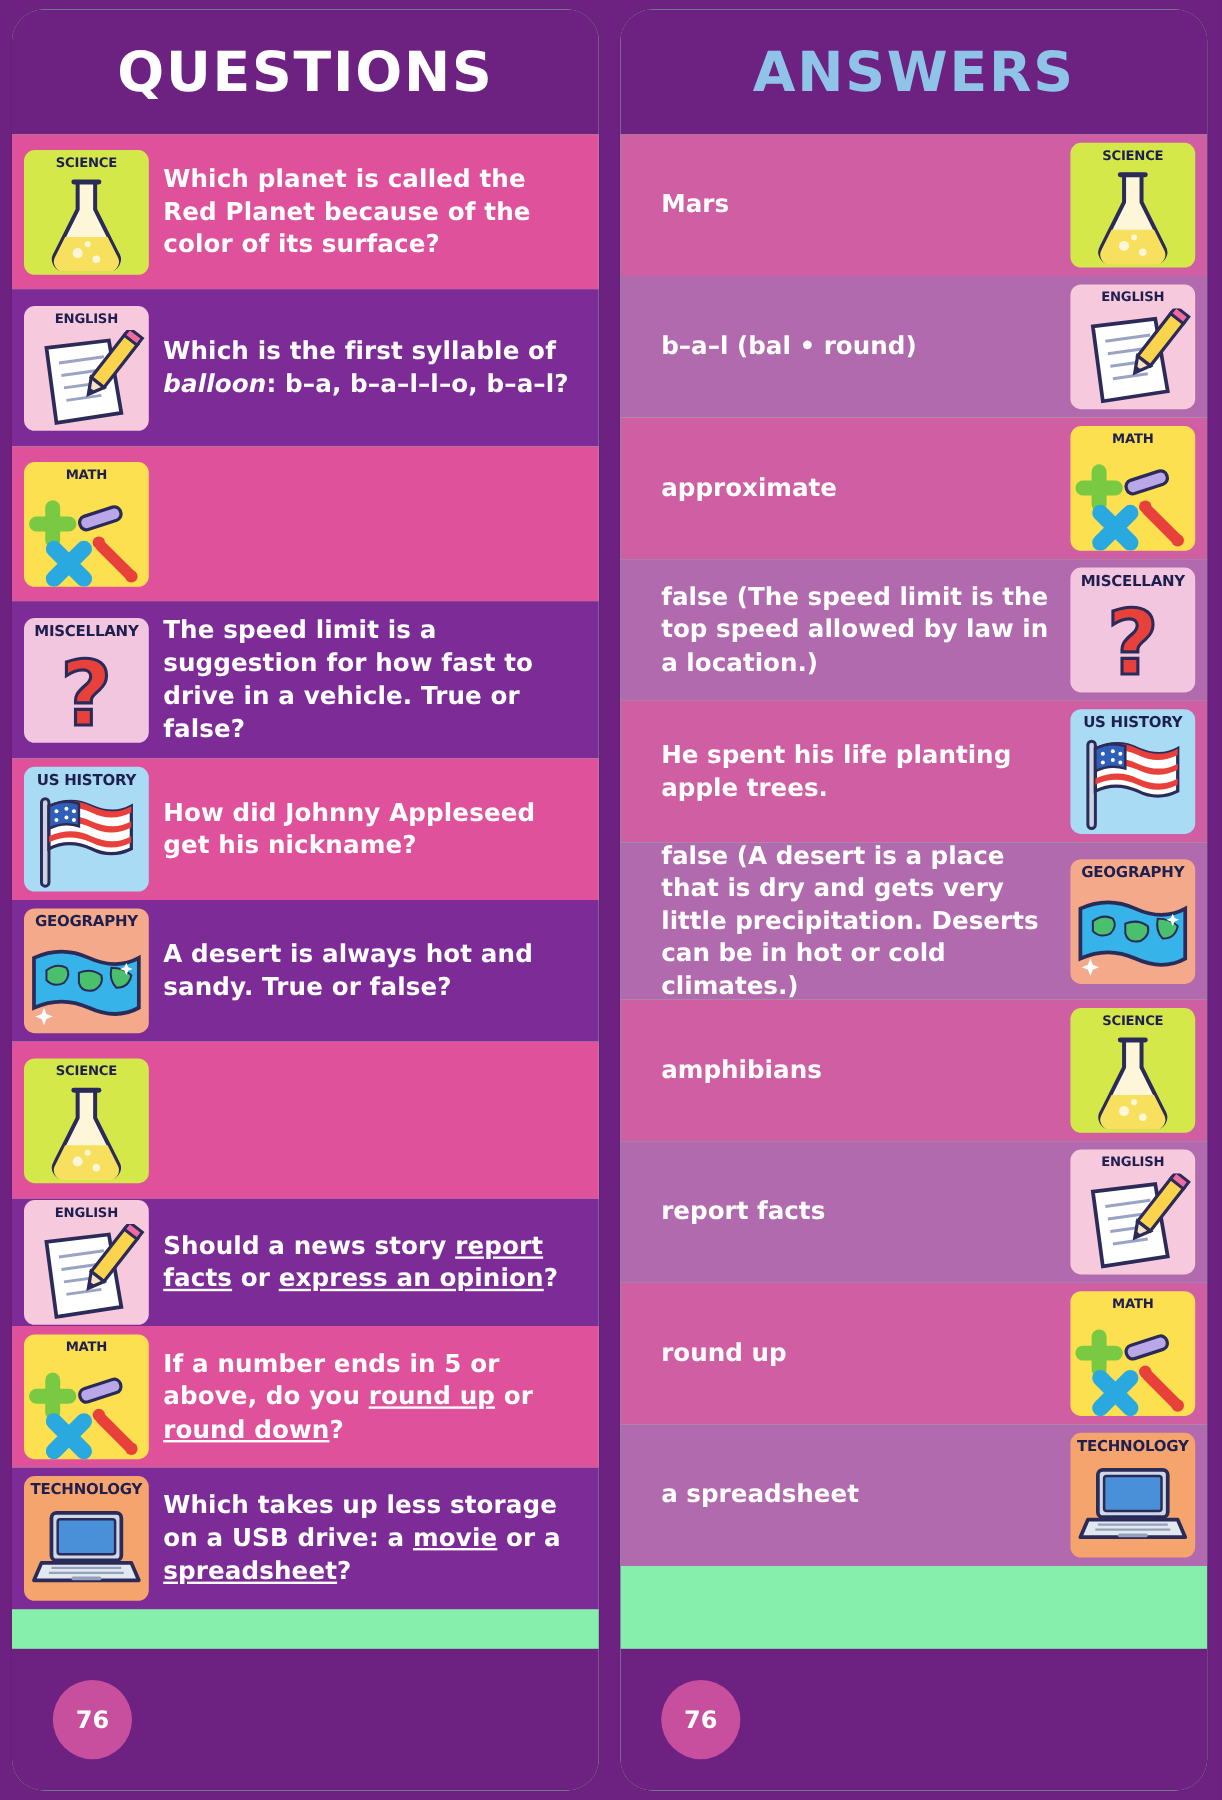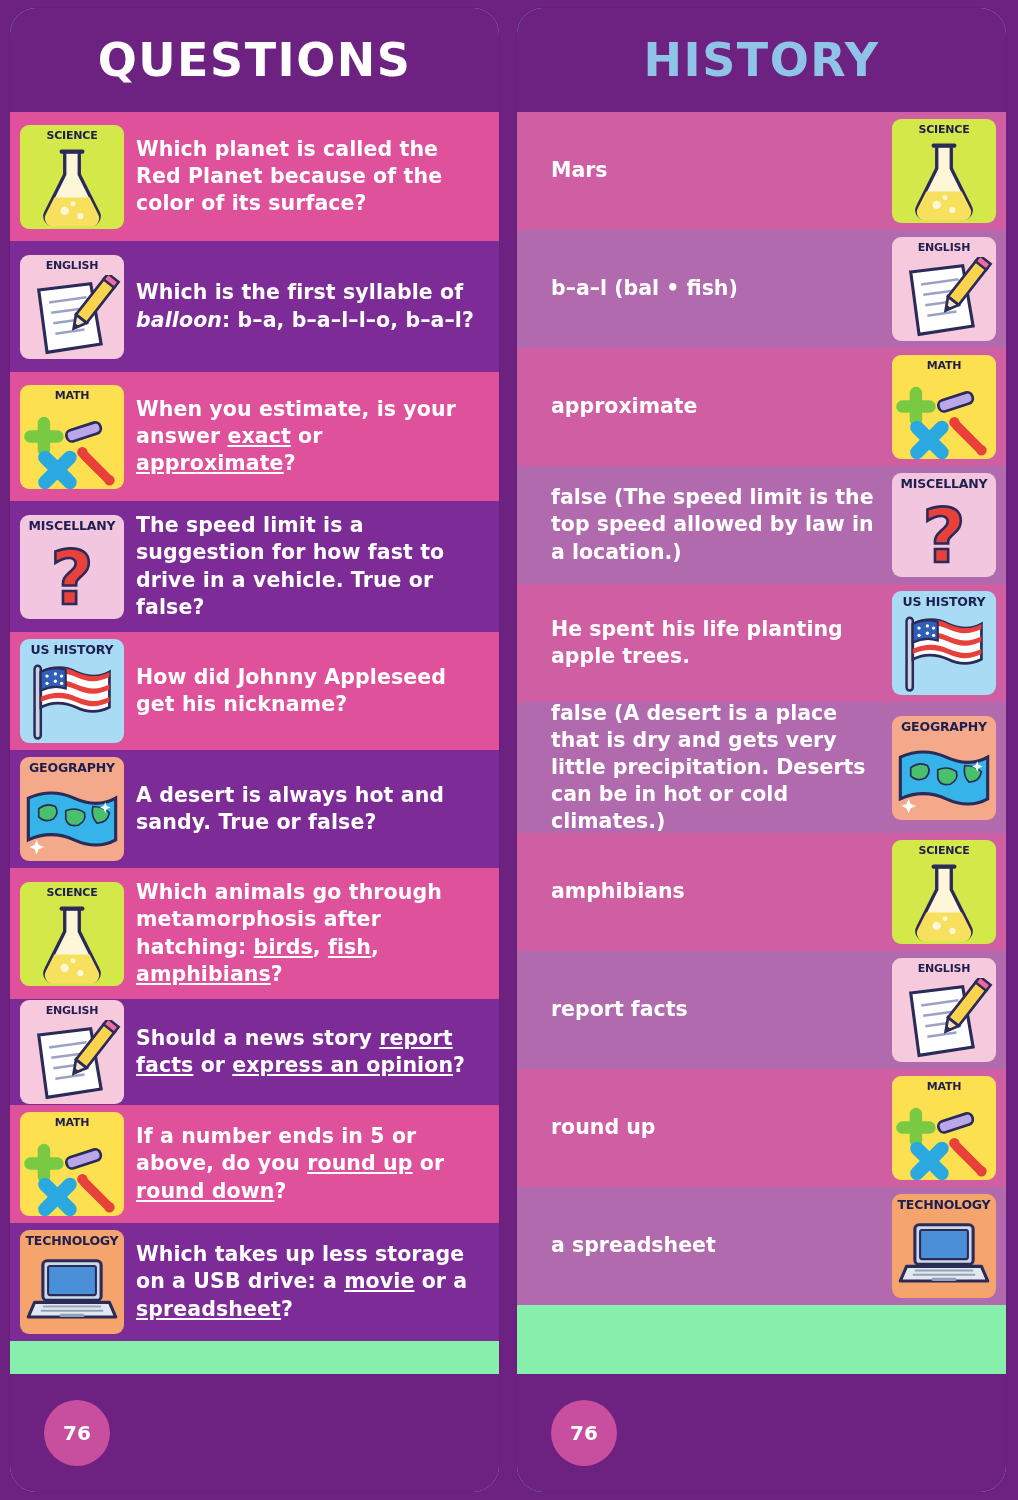--- a/index.html
+++ b/index.html
@@ -206,21 +206,20 @@
         <g>
           <path d="M24 50 l24 24 M48 50 l-24 24" stroke="#29a9e0" stroke-width="13" stroke-linecap="round"></path>
         </g>
         <g>
           <path d="M62 48 l22 22" stroke="#e8403a" stroke-width="9" stroke-linecap="round"></path>
           <circle cx="60" cy="45" r="5" fill="#e8403a"></circle>
           <circle cx="86" cy="72" r="5" fill="#e8403a"></circle>
         </g>
       </svg></div>
           </div>
-          <div class="q-text">When you estimate, is your answer <u>exact</u> or <u>approximate</u>?</div>
         </div>
         <div class="q-row alt1" style="height: 131px;">
           <div class="tile sz-small" style="background: rgb(243, 198, 224);">
             <div class="tile-label">MISCELLANY</div>
             <div class="art"><svg viewBox="0 0 100 80" width="100%" height="100%">
         <text x="50" y="66" text-anchor="middle" font-family="DejaVu Sans, sans-serif" font-size="72" font-weight="bold" fill="#e8403a" stroke="#2b2b5a" stroke-width="2.5">?</text>
       </svg></div>
           </div>
           <div class="q-text">The speed limit is a suggestion for how fast to drive in a vehicle. True or false?</div>
         </div>
@@ -271,21 +270,20 @@
             <div class="tile-label">SCIENCE</div>
             <div class="art"><svg viewBox="0 0 100 80" width="100%" height="100%">
         <path d="M43 6 h14 v22 l18 36 a8 8 0 0 1 -7 12 H32 a8 8 0 0 1 -7 -12 l18 -36 z" fill="#fdf6d8" stroke="#2b2b5a" stroke-width="3.2" stroke-linejoin="round"></path>
         <path d="M33 50 l34 0 l8 16 a8 8 0 0 1 -7 12 H32 a8 8 0 0 1 -7 -12 z" fill="#f6e05e" stroke="none"></path>
         <circle cx="43" cy="63" r="4" fill="#fdf6d8"></circle>
         <circle cx="58" cy="68" r="3" fill="#fdf6d8"></circle>
         <circle cx="51" cy="56" r="2.4" fill="#fdf6d8"></circle>
         <path d="M40 6 h20" stroke="#2b2b5a" stroke-width="4" stroke-linecap="round"></path>
       </svg></div>
           </div>
-          <div class="q-text">Which animals go through metamorphosis after hatching: <u>birds</u>, <u>fish</u>, <u>amphibians</u>?</div>
         </div>
         <div class="q-row alt1" style="height: 106px;">
           <div class="tile" style="background: rgb(246, 201, 221);">
             <div class="tile-label">ENGLISH</div>
             <div class="art"><svg viewBox="0 0 100 80" width="100%" height="100%">
         <path d="M18 14 L68 8 L78 66 L26 74 Z" fill="#ffffff" stroke="#2b2b5a" stroke-width="3"></path>
         <g stroke="#9aa3c4" stroke-width="2.4">
           <path d="M28 26 L64 21"></path>
                   <path d="M30 36 L66 31"></path>
                   <path d="M32 46 L68 41"></path>
@@ -339,39 +337,39 @@
           <div class="q-text">Which takes up less storage on a USB drive: a <u>movie</u> or a <u>spreadsheet</u>?</div>
         </div>
       </div>
     <div class="card-footer">
       <div class="page-badge">76</div>
     </div>
   </div>
 
   <div class="card answers">
     <div class="card-header">
-      <div class="title">HISTORY</div>
+      <div class="title">ANSWERS</div>
     </div>
     <div class="rows" id="answers-rows">
         <div class="a-row alt0" style="height: 118px;">
           <div class="a-text">Mars</div>
           <div class="tile" style="background: rgb(212, 232, 74);">
             <div class="tile-label">SCIENCE</div>
             <div class="art"><svg viewBox="0 0 100 80" width="100%" height="100%">
         <path d="M43 6 h14 v22 l18 36 a8 8 0 0 1 -7 12 H32 a8 8 0 0 1 -7 -12 l18 -36 z" fill="#fdf6d8" stroke="#2b2b5a" stroke-width="3.2" stroke-linejoin="round"></path>
         <path d="M33 50 l34 0 l8 16 a8 8 0 0 1 -7 12 H32 a8 8 0 0 1 -7 -12 z" fill="#f6e05e" stroke="none"></path>
         <circle cx="43" cy="63" r="4" fill="#fdf6d8"></circle>
         <circle cx="58" cy="68" r="3" fill="#fdf6d8"></circle>
         <circle cx="51" cy="56" r="2.4" fill="#fdf6d8"></circle>
         <path d="M40 6 h20" stroke="#2b2b5a" stroke-width="4" stroke-linecap="round"></path>
       </svg></div>
           </div>
         </div>
         <div class="a-row alt1" style="height: 118px;">
-          <div class="a-text">b–a–l (bal • fish)</div>
+          <div class="a-text">b–a–l (bal • round)</div>
           <div class="tile" style="background: rgb(246, 201, 221);">
             <div class="tile-label">ENGLISH</div>
             <div class="art"><svg viewBox="0 0 100 80" width="100%" height="100%">
         <path d="M18 14 L68 8 L78 66 L26 74 Z" fill="#ffffff" stroke="#2b2b5a" stroke-width="3"></path>
         <g stroke="#9aa3c4" stroke-width="2.4">
           <path d="M28 26 L64 21"></path>
                   <path d="M30 36 L66 31"></path>
                   <path d="M32 46 L68 41"></path>
                   <path d="M34 56 L62 52"></path>
         </g>

